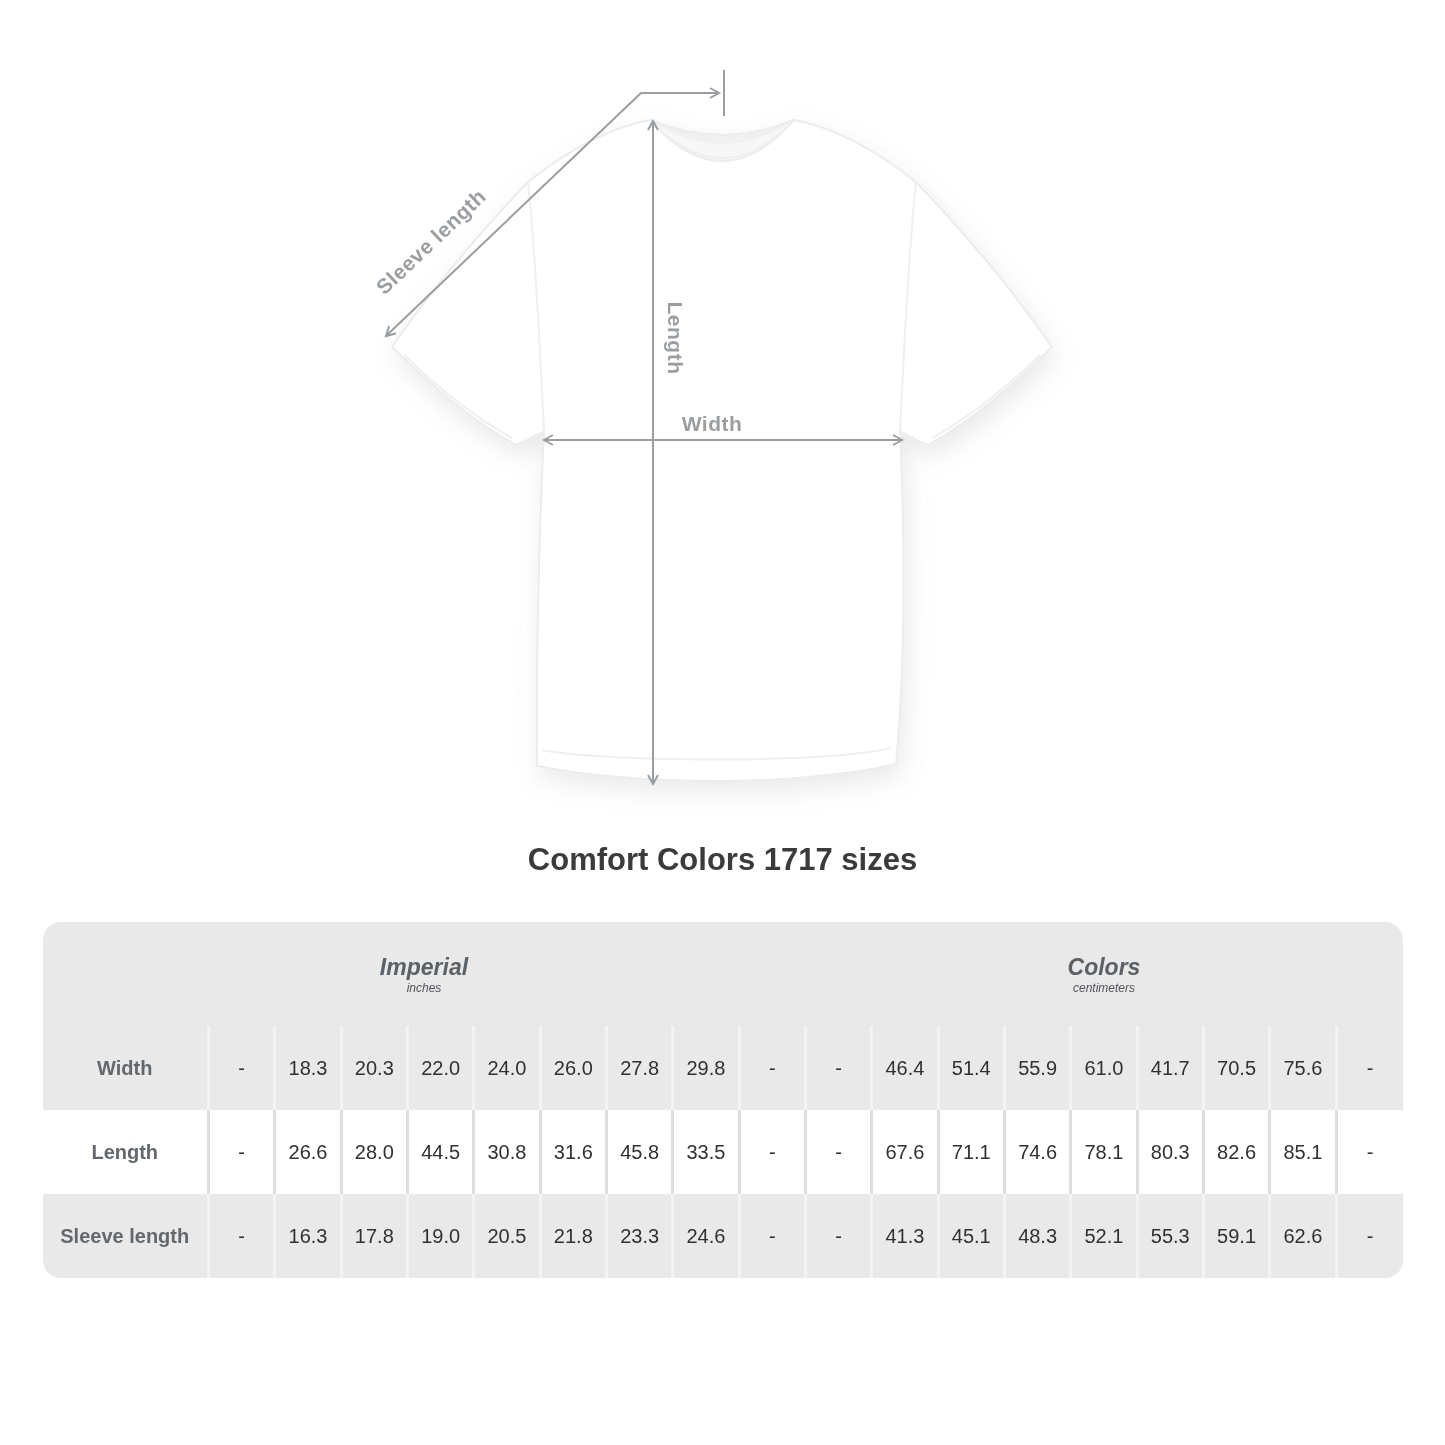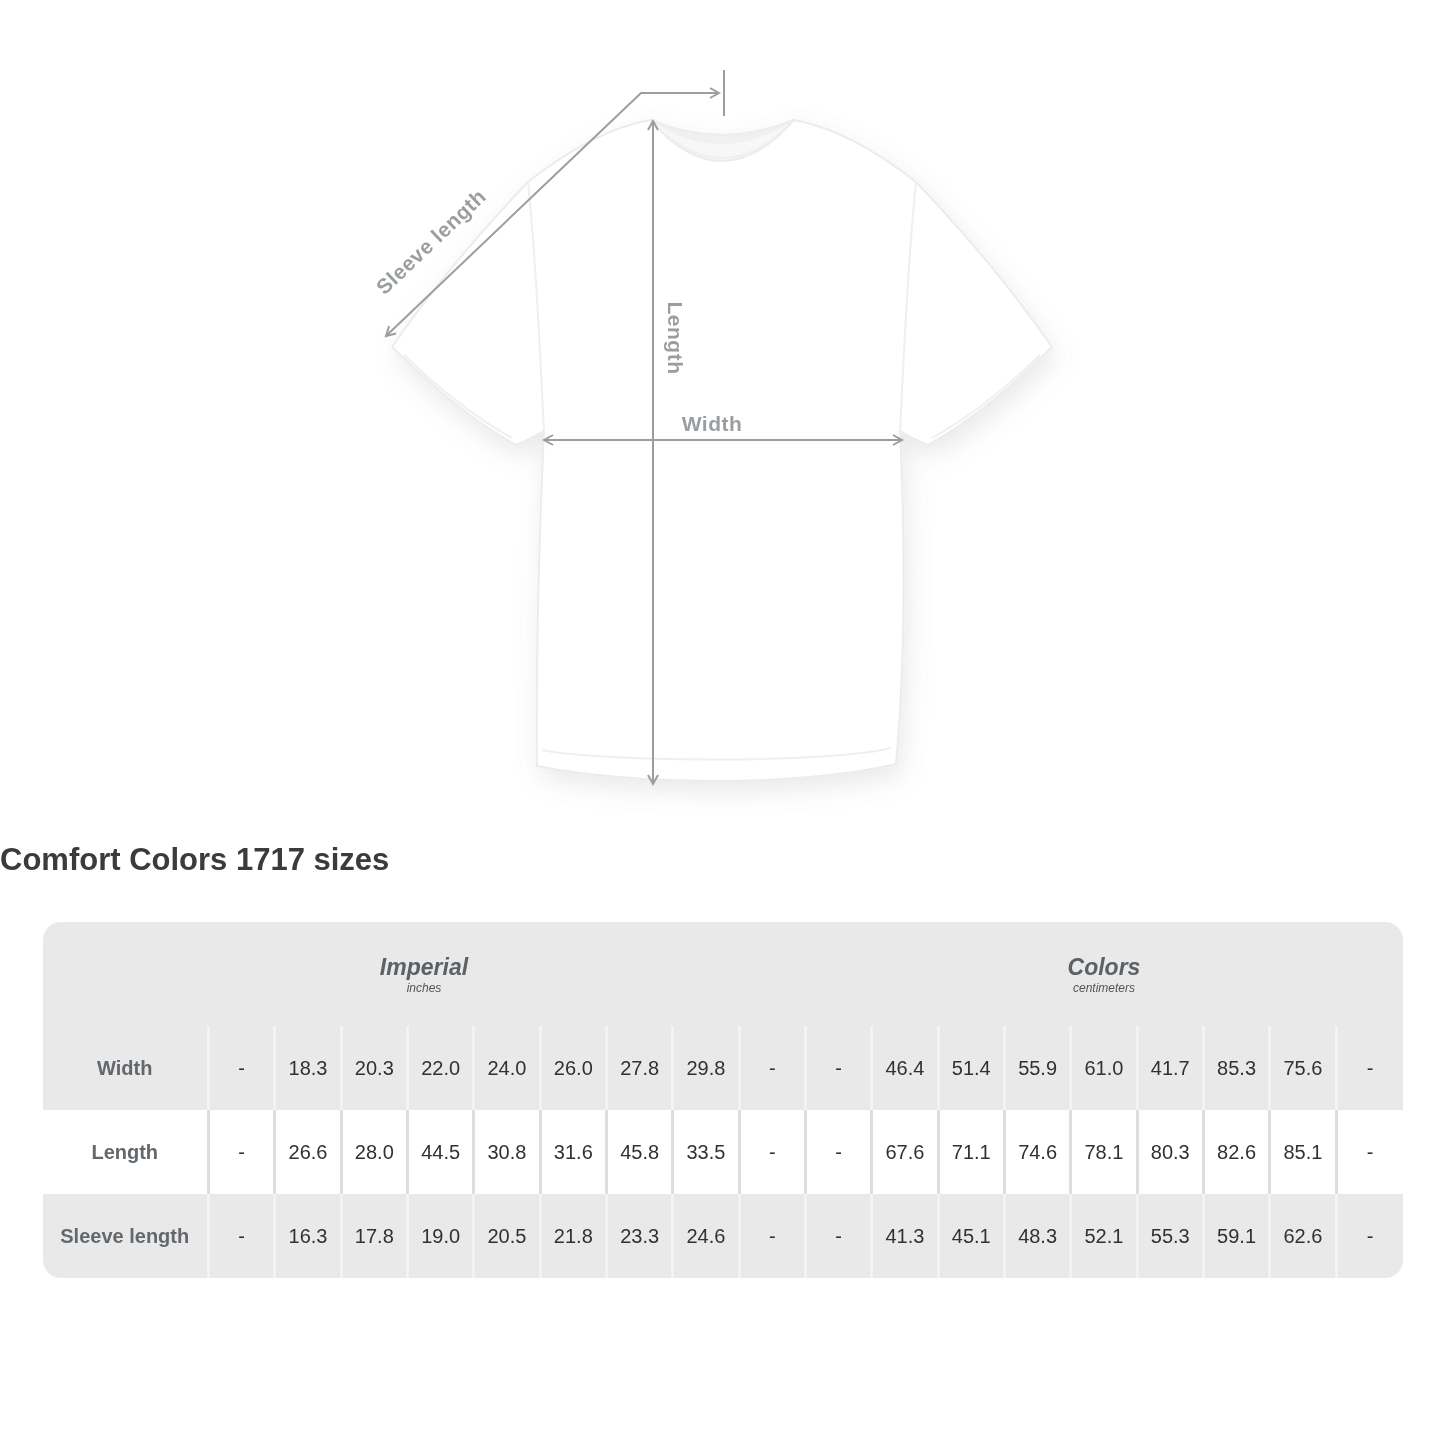--- a/index.html
+++ b/index.html
@@ -8,21 +8,21 @@
   
   .diagram{position:relative;height:832px;}
   .diagram svg{position:absolute;top:0;left:0;}
   .ann-line{stroke:#9b9ea1;stroke-width:2;fill:none;}
   .ann-text{font-family:"Liberation Sans",sans-serif;font-size:21px;font-weight:bold;
             fill:#9b9ea1;letter-spacing:0.5px;}
   .shirt-outline{fill:#ffffff;stroke:#ececec;stroke-width:2;}
   .seam{fill:none;stroke:#efefef;stroke-width:2;}
 
   
-  .title{margin:10px 0 0 0;font-size:31px;font-weight:bold;color:#3b3b3b;}
+  .title{margin:10px 0 0 0;text-align:center;font-size:31px;font-weight:bold;color:#3b3b3b;}
   .subtitle{margin:14px 0 0 0;text-align:center;font-size:20.5px;font-style:italic;color:#4c4c4c;}
 
   
   .table-wrap{width:1360px;margin:44px auto 0 auto;border-radius:18px;overflow:hidden;}
   table{width:100%;border-collapse:collapse;table-layout:fixed;}
   col.cl{width:166px;}
   td{text-align:center;vertical-align:middle;padding:0;}
   tr.sec-row td{background:#e9e9e9;height:104px;}
   .sec-name{font-size:23px;font-weight:bold;font-style:italic;color:#5c6166;}
   .sec-unit{font-size:12px;font-style:italic;color:#515459;}
@@ -123,21 +123,21 @@
           <td class="sep">26.0</td>
           <td class="sep">27.8</td>
           <td class="sep">29.8</td>
           <td class="sep">-</td>
           <td class="sep">-</td>
           <td class="sep">46.4</td>
           <td class="sep">51.4</td>
           <td class="sep">55.9</td>
           <td class="sep">61.0</td>
           <td class="sep">41.7</td>
-          <td class="sep">85.3</td>
+          <td class="sep">70.5</td>
           <td class="sep">75.6</td>
           <td class="sep">-</td>
         </tr>
 
         <tr class="data-row row-white">
           <td class="lbl">Length</td>
           <td class="sep">-</td>
           <td class="sep">26.6</td>
           <td class="sep">28.0</td>
           <td class="sep">44.5</td>

